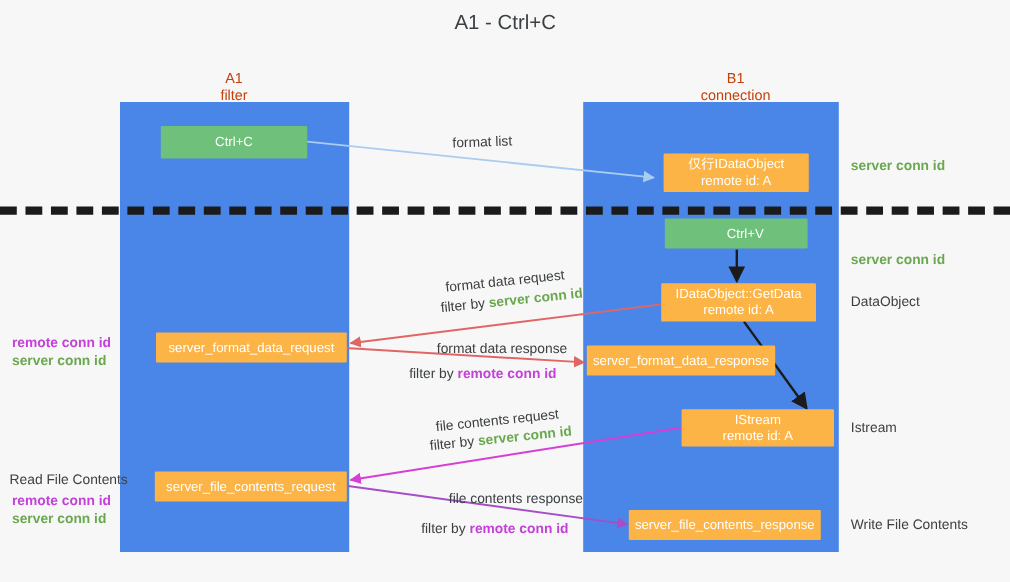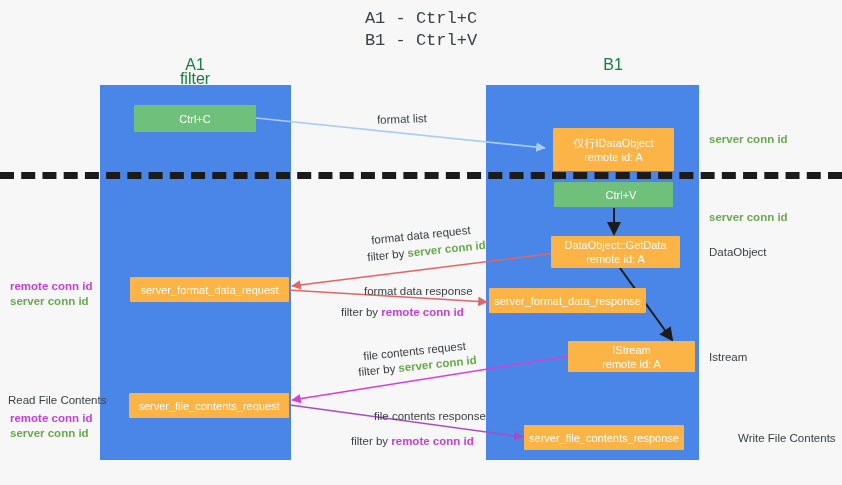--- a/index.html
+++ b/index.html
@@ -7,26 +7,26 @@
     width:842px;height:485px;
     background:#f7f7f7;
     font-family:"Liberation Sans","DejaVu Sans",sans-serif;
     position:relative;overflow:hidden;
     -webkit-font-smoothing:antialiased;
   }
   #stage{position:absolute;left:0;top:0;width:842px;height:485px;}
 
   .title{
     position:absolute;left:0;top:8px;width:842px;
-    text-align:center;color:#3c4043;font-size:17px;line-height:22px;font-family:Liberation Mono, monospace;
+    text-align:center;color:#3c4043;font-size:17px;line-height:22px;
   }
 
   .colhdr{
-    position:absolute;text-align:center;color:#15803d;
-    font-size:16px;line-height:14px;width:180px;
+    position:absolute;text-align:center;color:#c2410c;
+    font-size:12px;line-height:14px;width:180px;
   }
   .colhdr .l1{display:block;}
   .colhdr .l2{display:block;}
 
   .lane{position:absolute;background:#4a86e8;}
 
   .box{
     position:absolute;box-sizing:border-box;
     color:#ffffff;font-size:11px;line-height:14px;
     display:flex;align-items:center;justify-content:center;
@@ -52,30 +52,30 @@
 
   svg.arrows{position:absolute;left:0;top:0;width:842px;height:485px;overflow:visible;}
 </style>
 </head>
 <body>
 
 <div id="stage">
 
   <div class="title">
     <div>A1 - Ctrl+C</div>
-    <div>B1 - Ctrl+V</div>
   </div>
 
   <div class="colhdr" style="left:105px;top:58px;">
     <span class="l1">A1</span>
     <span class="l2">filter</span>
   </div>
 
   <div class="colhdr" style="left:523px;top:58px;">
     <span class="l1">B1</span>
+    <span class="l2">connection</span>
   </div>
 
   <div class="lane" style="left:100px;top:85px;width:191px;height:375px;"></div>
   <div class="lane" style="left:486px;top:85px;width:213px;height:375px;"></div>
 
   <svg class="arrows" viewBox="0 0 842 485">
     <defs>
       <marker id="mb" markerWidth="7" markerHeight="7" refX="5.5" refY="3" orient="auto">
         <path d="M0,0 L6,3 L0,6 z" fill="#a9cdf0"></path>
       </marker>
@@ -107,31 +107,31 @@
 
     <line x1="290" y1="405" x2="523" y2="437" stroke="#a64ec7" stroke-width="1.6" marker-end="url(#mp)"></line>
   </svg>
 
   <div class="dashline"></div>
 
   <div class="box green" style="left:134px;top:105px;width:122px;height:27px;">
     <span>Ctrl+C</span>
   </div>
 
-  <div class="box orange" style="left:553px;top:128px;width:121px;height:43px;flex-direction:column;">
+  <div class="box orange" style="left:553px;top:128px;width:121px;height:32px;flex-direction:column;">
     <span class="two">仅行IDataObject</span>
     <span class="two">remote id: A</span>
   </div>
 
   <div class="box green" style="left:554px;top:182px;width:119px;height:25px;padding-left:15px;">
     <span>Ctrl+V</span>
   </div>
 
   <div class="box orange" style="left:551px;top:236px;width:129px;height:32px;flex-direction:column;">
-    <span class="two">DataObject::GetData</span>
+    <span class="two">IDataObject::GetData</span>
     <span class="two">remote id: A</span>
   </div>
 
   <div class="box orange" style="left:130px;top:277px;width:159px;height:25px;">
     <span>server_format_data_request</span>
   </div>
 
   <div class="box orange" style="left:489px;top:288px;width:157px;height:25px;">
     <span>server_format_data_response</span>
   </div>
@@ -168,21 +168,21 @@
 
   <div class="lbl" style="left:374px;top:409px;">file contents response</div>
   <div class="lbl" style="left:351px;top:434px;">
     <span>filter by </span><span class="m">remote conn id</span>
   </div>
 
   <div class="lbl green" style="left:709px;top:132px;">server conn id</div>
   <div class="lbl green" style="left:709px;top:210px;">server conn id</div>
   <div class="lbl" style="left:709px;top:245px;">DataObject</div>
   <div class="lbl" style="left:709px;top:350px;">Istream</div>
-  <div class="lbl" style="left:738px;top:431px;">Write File Contents</div>
+  <div class="lbl" style="left:709px;top:431px;">Write File Contents</div>
 
   <div class="lbl magenta" style="left:10px;top:279px;">remote conn id</div>
   <div class="lbl green" style="left:10px;top:294px;">server conn id</div>
 
   <div class="lbl" style="left:8px;top:393px;">Read File Contents</div>
   <div class="lbl magenta" style="left:10px;top:411px;">remote conn id</div>
   <div class="lbl green" style="left:10px;top:426px;">server conn id</div>
 
 </div>
 

